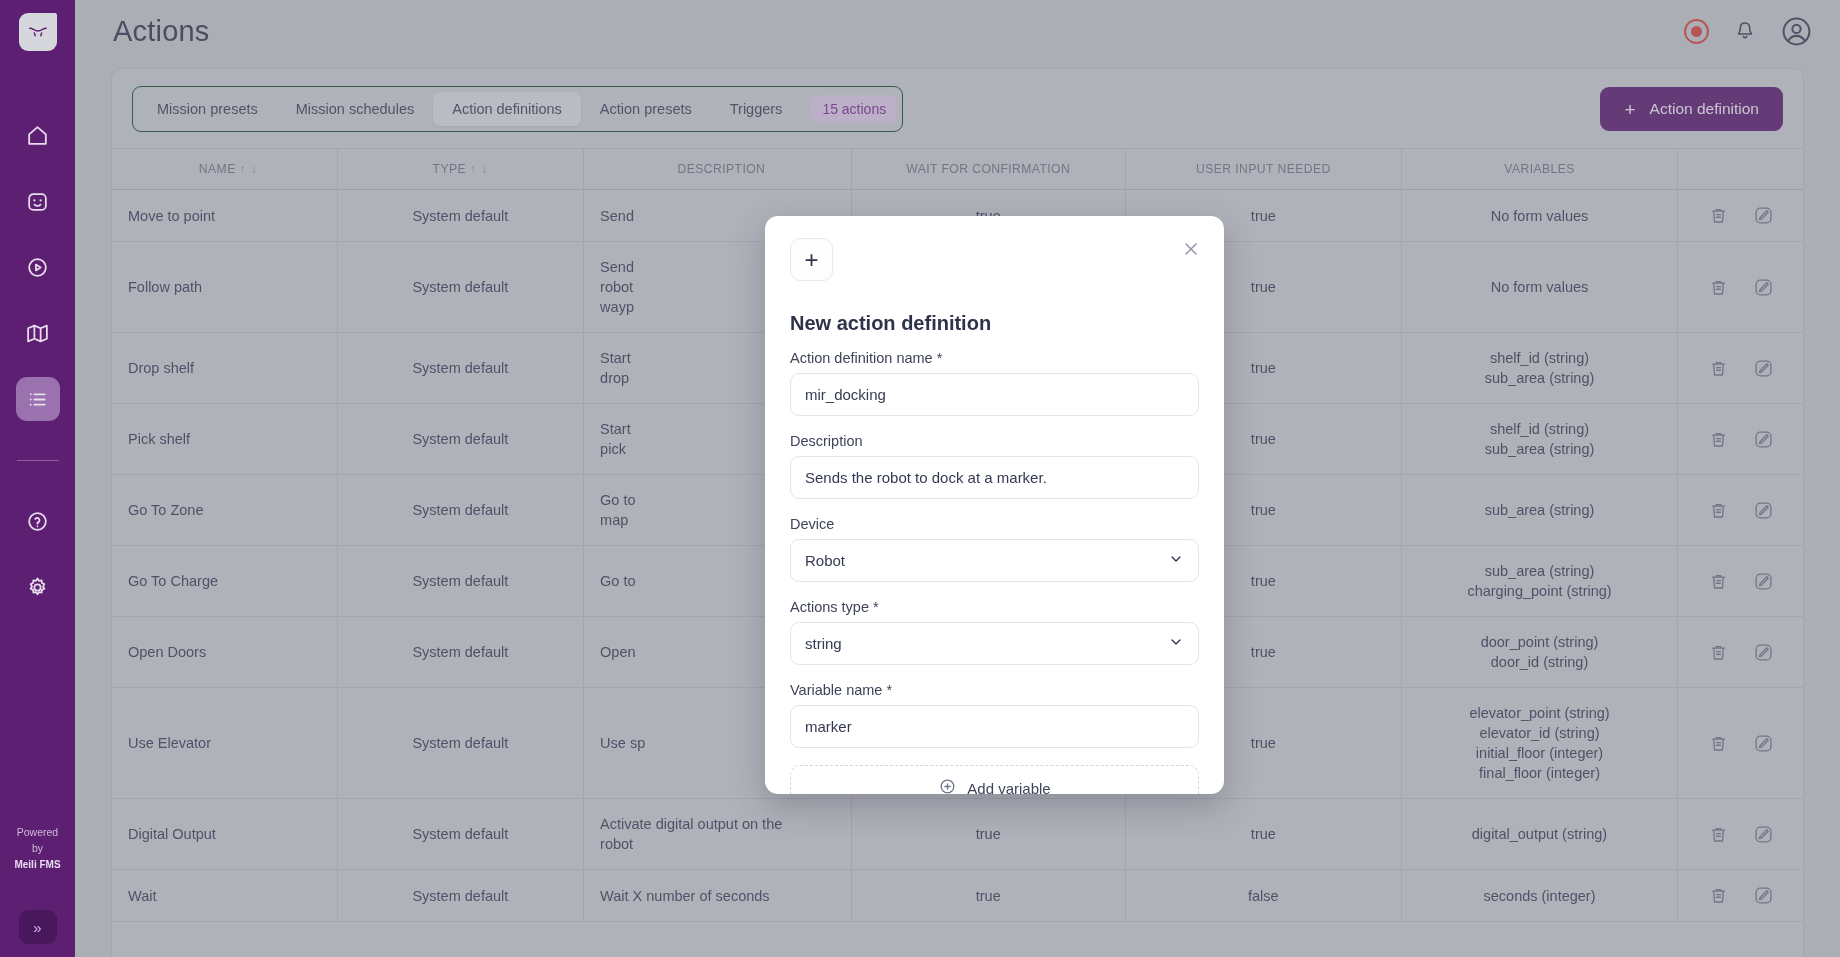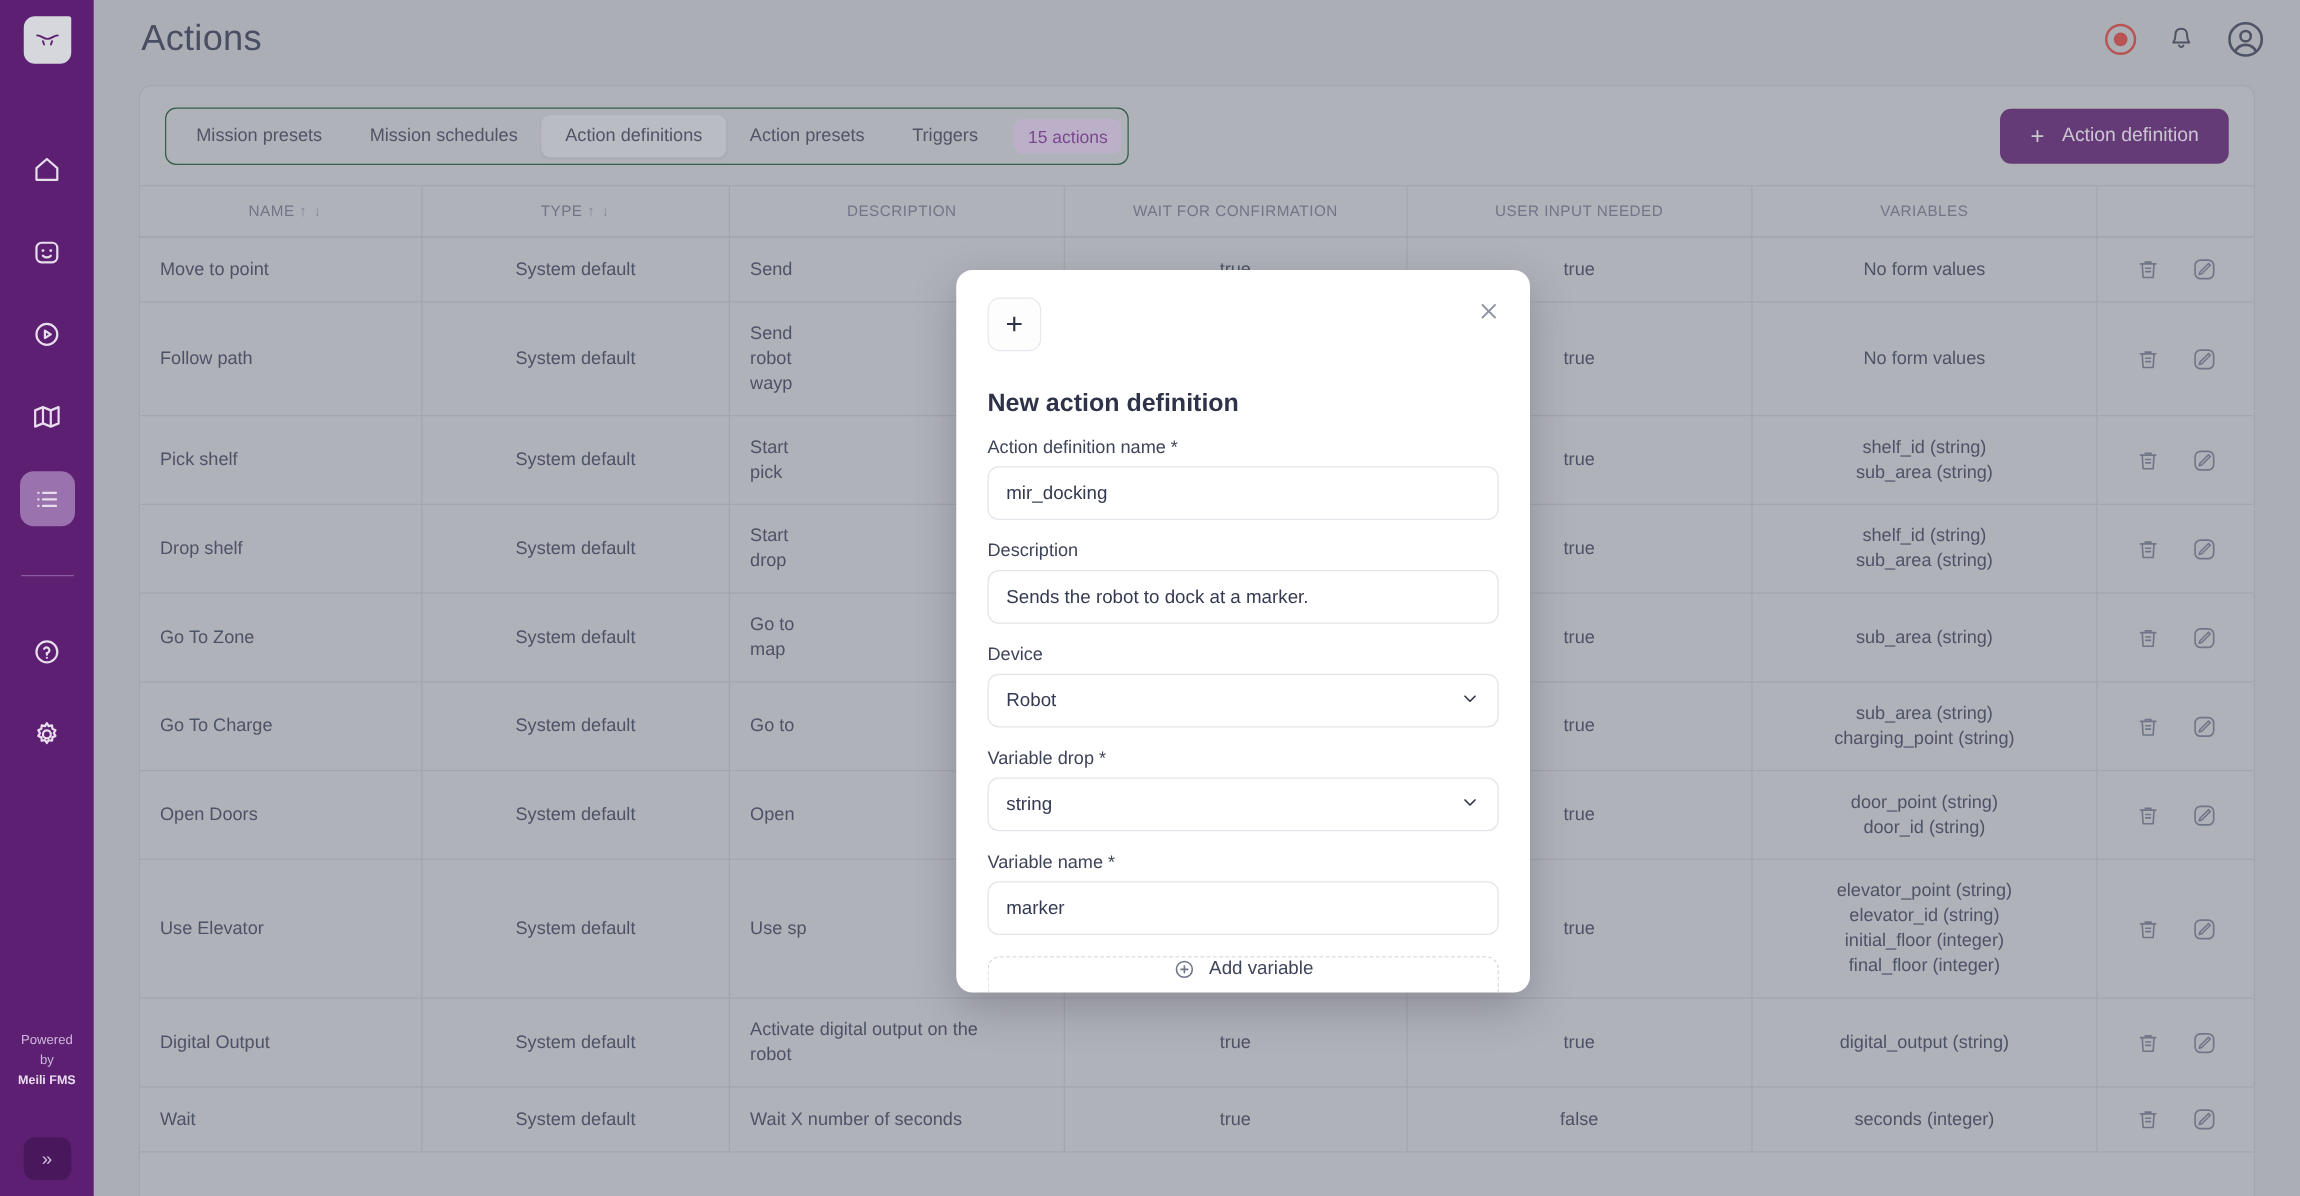--- a/index.html
+++ b/index.html
@@ -152,21 +152,21 @@
     width: 100%; height: 43px; border: 1px solid #e4e5ea; border-radius: 9px;
     display: flex; align-items: center; padding: 0 14px;
     font-size: 15px; color: #343a51; background: #fff; margin-bottom: 17px;
     cursor: pointer;
   }
   .field-select .chev { margin-left: auto; }
   .field-select .chev svg { width: 16px; height: 16px; stroke: #2e3349; stroke-width: 2; fill: none; }
   .add-var {
     margin-top: 6px; width: 100%; height: 46px;
     border: 1.5px dashed #d4d6de; border-radius: 10px;
-    display: flex; justify-content: center; gap: 10px;
+    display: flex; align-items: center; justify-content: center; gap: 10px;
     font-size: 15px; color: #3e4459; cursor: pointer;
   }
   .add-var svg { width: 19px; height: 19px; stroke: #6f7589; stroke-width: 1.6; fill: none; }
 </style>
 </head>
 <body>
 
 <div id="app">
 
   <aside class="sidebar">
@@ -350,46 +350,46 @@
                     <path d="M9.8 14 H14.2" stroke-linecap="round"></path>
                   </svg>
                   <svg viewBox="0 0 24 24">
                     <rect x="3.5" y="3.5" width="17" height="17" rx="5"></rect>
                     <path d="M15.8 6.6 L17.4 8.2 L9.6 16 L7.3 16.7 L8 14.4 Z" stroke-linejoin="round"></path>
                   </svg>
                 </div>
               </td>
             </tr>
             <tr>
+              <td class="leftal">Drop shelf</td>
+              <td>System default</td>
+              <td class="leftal">Start<br>drop</td>
+              <td></td>
+              <td>true</td>
+              <td>shelf_id (string)<br>sub_area (string)</td>
+              <td>
+                <div class="rowicons">
+                  <svg viewBox="0 0 24 24">
+                    <path d="M5 7 H19" stroke-linecap="round"></path>
+                    <path d="M9.5 7 V5.4 H14.5 V7"></path>
+                    <path d="M6.6 7 L7.4 19.4 H16.6 L17.4 7" stroke-linejoin="round"></path>
+                    <path d="M9.8 11 H14.2" stroke-linecap="round"></path>
+                    <path d="M9.8 14 H14.2" stroke-linecap="round"></path>
+                  </svg>
+                  <svg viewBox="0 0 24 24">
+                    <rect x="3.5" y="3.5" width="17" height="17" rx="5"></rect>
+                    <path d="M15.8 6.6 L17.4 8.2 L9.6 16 L7.3 16.7 L8 14.4 Z" stroke-linejoin="round"></path>
+                  </svg>
+                </div>
+              </td>
+            </tr>
+            <tr>
               <td class="leftal">Pick shelf</td>
               <td>System default</td>
               <td class="leftal">Start<br>pick</td>
-              <td></td>
-              <td>true</td>
-              <td>shelf_id (string)<br>sub_area (string)</td>
-              <td>
-                <div class="rowicons">
-                  <svg viewBox="0 0 24 24">
-                    <path d="M5 7 H19" stroke-linecap="round"></path>
-                    <path d="M9.5 7 V5.4 H14.5 V7"></path>
-                    <path d="M6.6 7 L7.4 19.4 H16.6 L17.4 7" stroke-linejoin="round"></path>
-                    <path d="M9.8 11 H14.2" stroke-linecap="round"></path>
-                    <path d="M9.8 14 H14.2" stroke-linecap="round"></path>
-                  </svg>
-                  <svg viewBox="0 0 24 24">
-                    <rect x="3.5" y="3.5" width="17" height="17" rx="5"></rect>
-                    <path d="M15.8 6.6 L17.4 8.2 L9.6 16 L7.3 16.7 L8 14.4 Z" stroke-linejoin="round"></path>
-                  </svg>
-                </div>
-              </td>
-            </tr>
-            <tr>
-              <td class="leftal">Drop shelf</td>
-              <td>System default</td>
-              <td class="leftal">Start<br>drop</td>
               <td></td>
               <td>true</td>
               <td>shelf_id (string)<br>sub_area (string)</td>
               <td>
                 <div class="rowicons">
                   <svg viewBox="0 0 24 24">
                     <path d="M5 7 H19" stroke-linecap="round"></path>
                     <path d="M9.5 7 V5.4 H14.5 V7"></path>
                     <path d="M6.6 7 L7.4 19.4 H16.6 L17.4 7" stroke-linejoin="round"></path>
                     <path d="M9.8 11 H14.2" stroke-linecap="round"></path>
@@ -569,21 +569,21 @@
         <div class="field-label">Device</div>
         <div class="field-select">
           <span>Robot</span>
           <span class="chev">
             <svg viewBox="0 0 24 24">
                 <path d="M6 9 L12 15 L18 9" stroke-linecap="round" stroke-linejoin="round"></path>
               </svg>
           </span>
         </div>
 
-        <div class="field-label">Variable drop *</div>
+        <div class="field-label">Actions type *</div>
         <div class="field-select">
           <span>string</span>
           <span class="chev">
             <svg viewBox="0 0 24 24">
                 <path d="M6 9 L12 15 L18 9" stroke-linecap="round" stroke-linejoin="round"></path>
               </svg>
           </span>
         </div>
 
         <div class="field-label">Variable name *</div>

